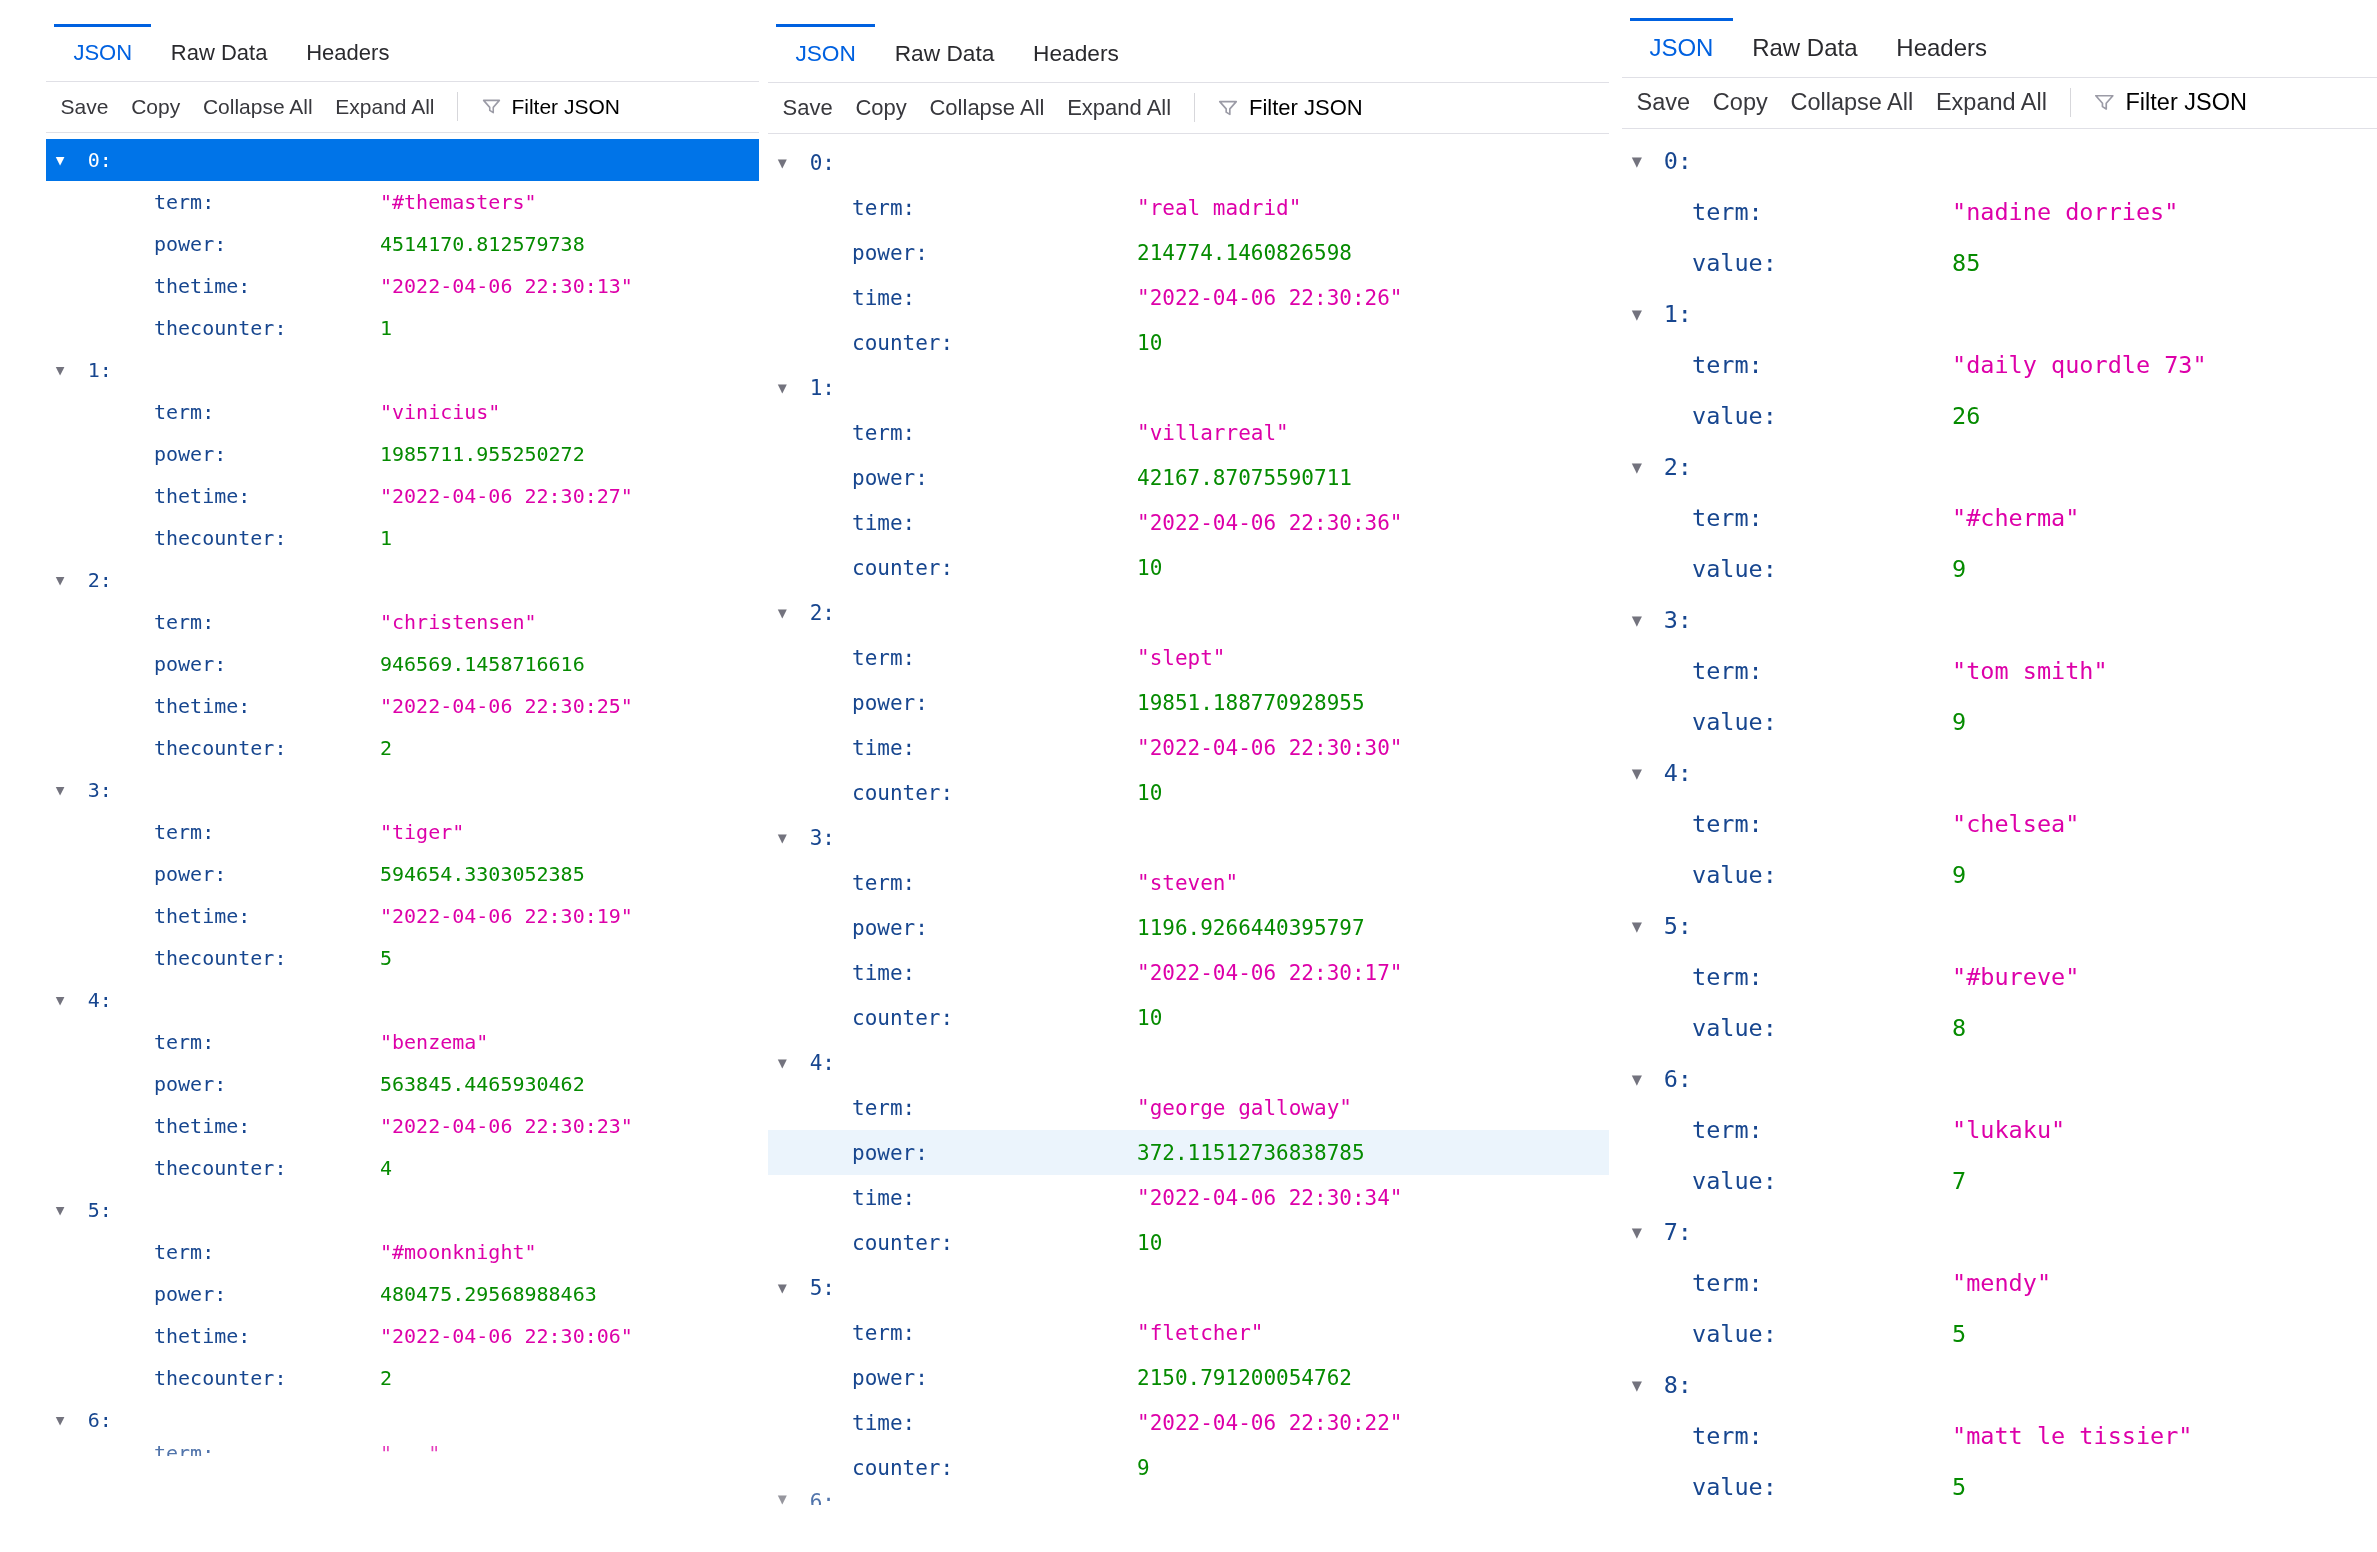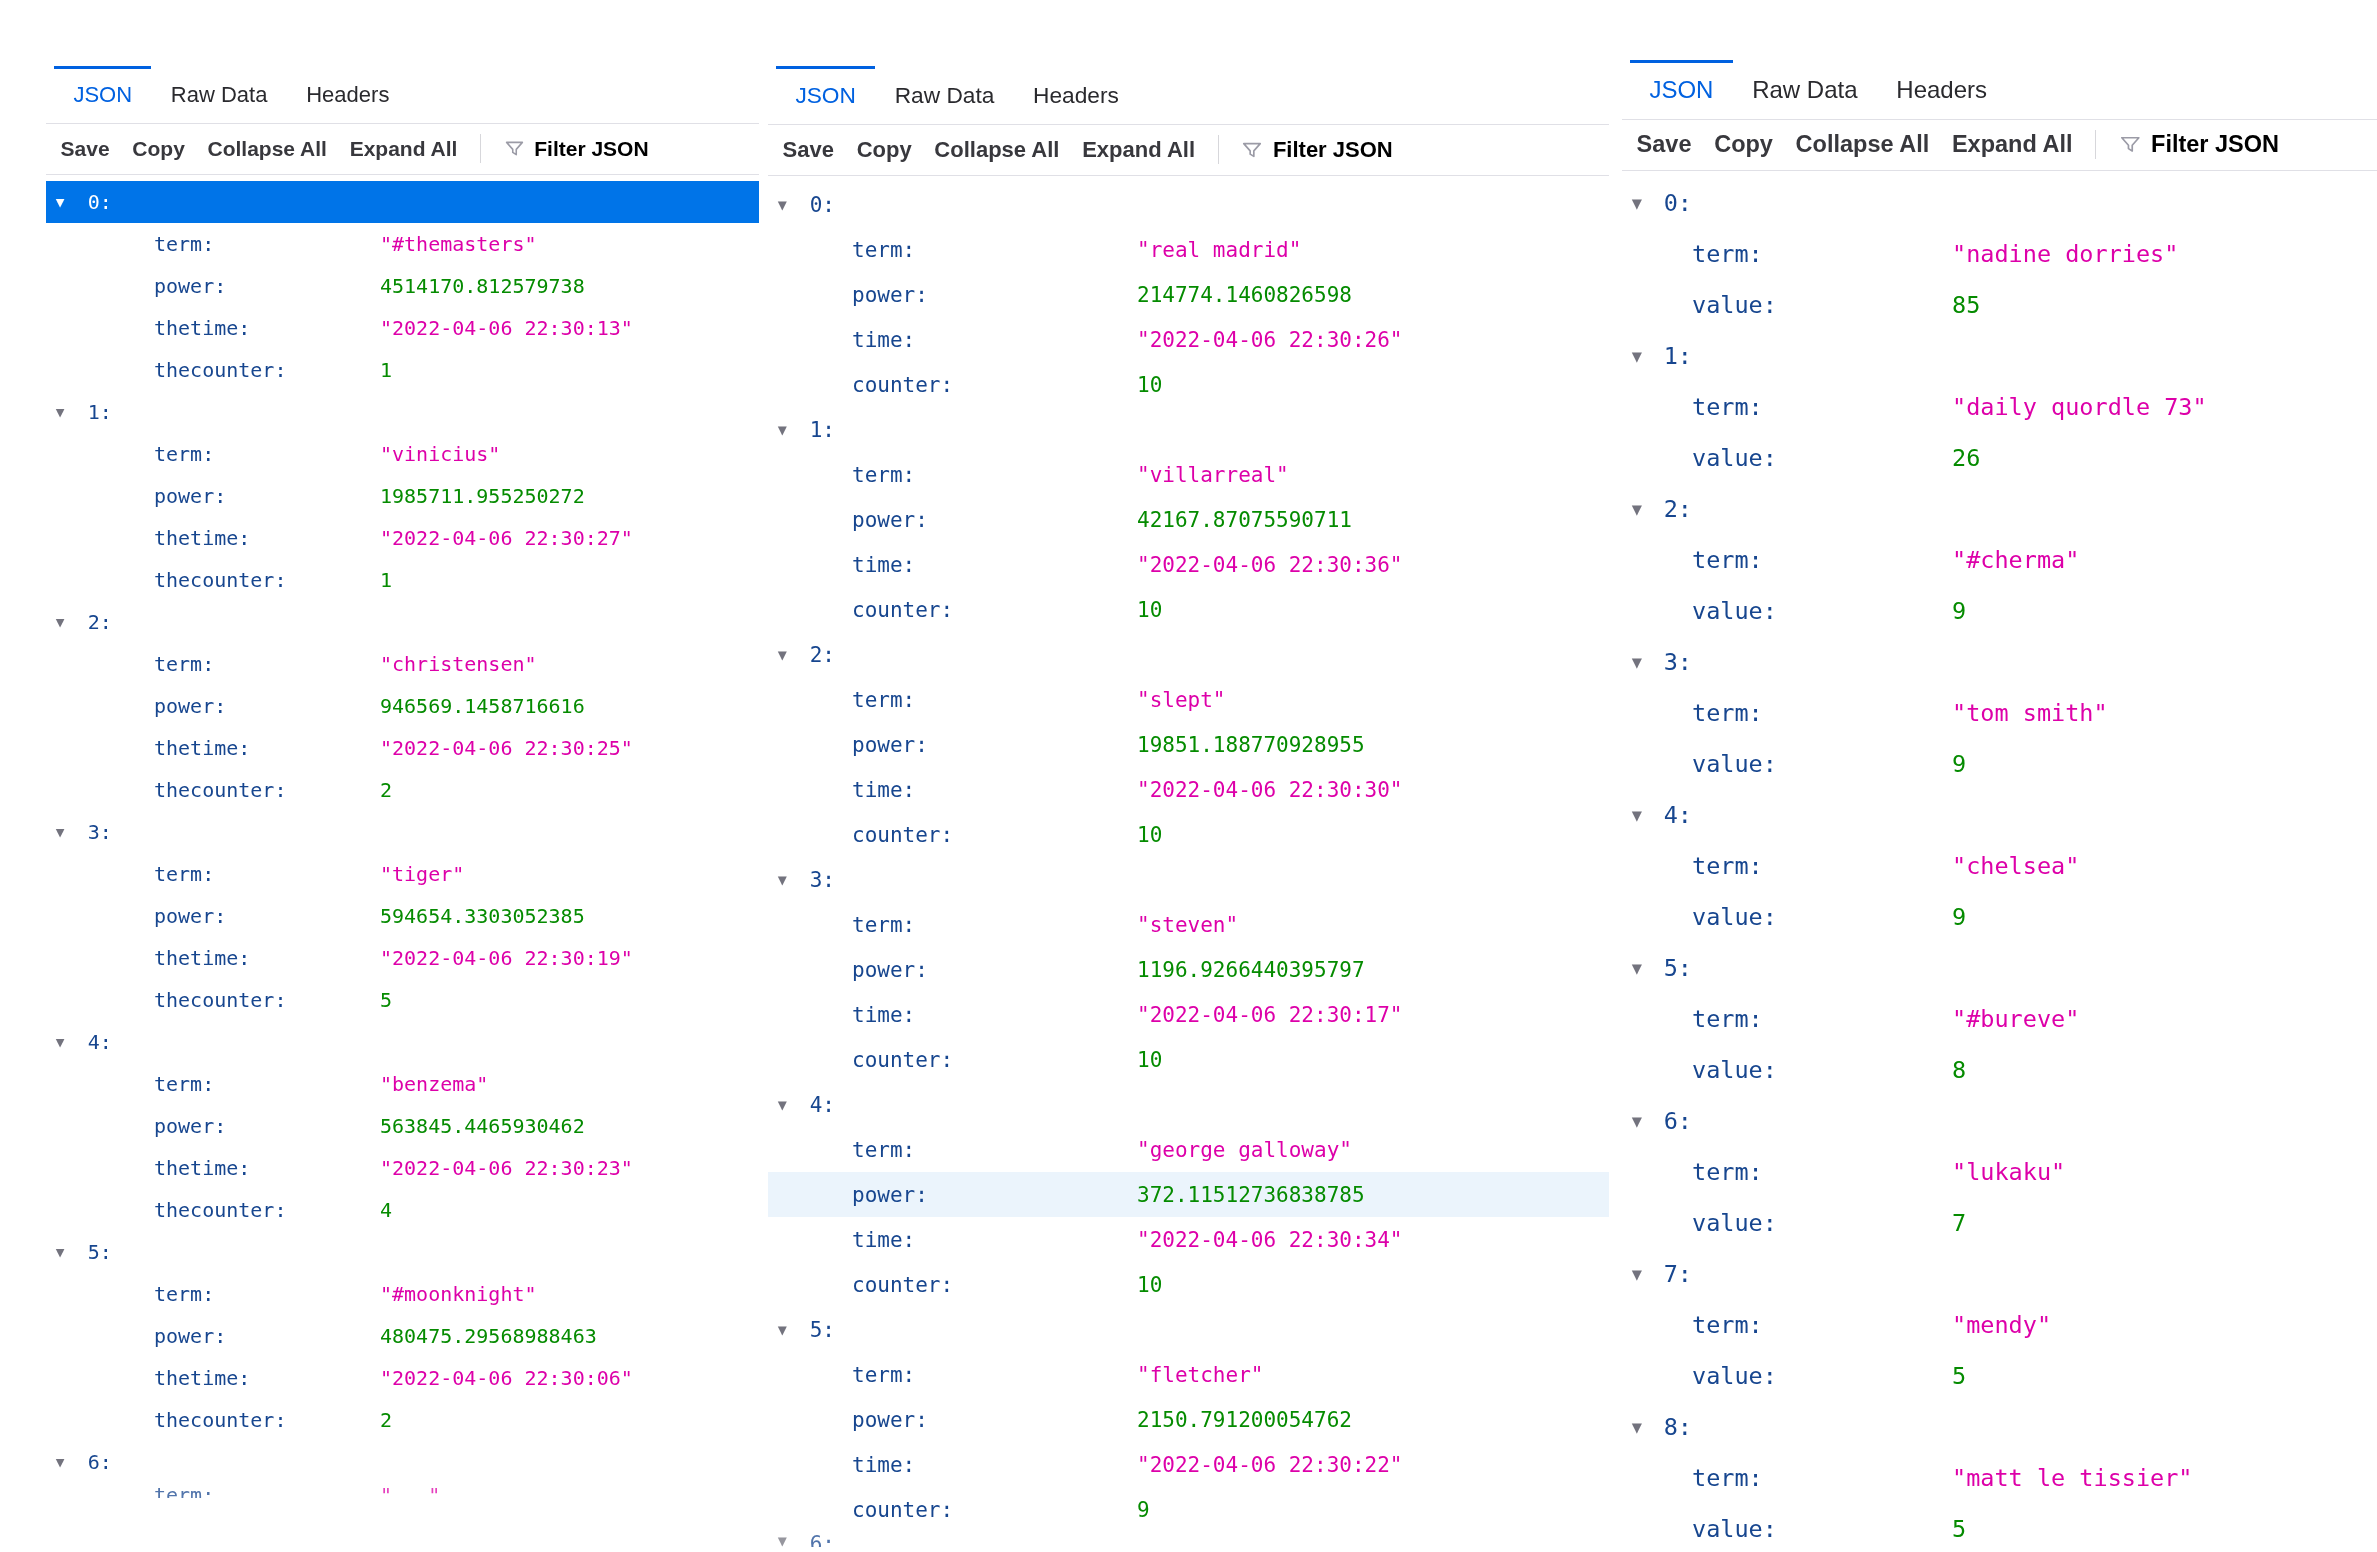--- a/index.html
+++ b/index.html
@@ -11,28 +11,28 @@
   .panel.p1{left:46px;top:24px;width:713px;height:1521px;
     --rowh:42px;--key-indent:108px;--key-width:226px;--treefs:20px;--chromefs:21px;--tabfs:22px;}
   .panel.p2{left:768px;top:24px;width:841px;height:1528px;
     --rowh:45px;--key-indent:84px;--key-width:285px;--treefs:21px;--chromefs:22px;--tabfs:22.7px;}
   .panel.p3{left:1622px;top:18px;width:756px;height:1535px;
     --rowh:51px;--key-indent:70px;--key-width:260px;--treefs:23.5px;--chromefs:23.5px;--tabfs:24px;}
 
   .tabbar{display:flex;align-items:stretch;border-bottom:0.8px solid #e0e0e6;padding-left:8px;}
   .tab{
     padding:13px 19.4px 14.6px 19.4px;font-size:var(--tabfs);color:#2a2a2e;
-    border-top:3.2px solid transparent;cursor:default;margin-top:42px;
+    border-top:3.2px solid transparent;cursor:default;
   }
   .tab.active{color:var(--accent,#0061e0);border-top-color:var(--accent,#0061e0);}
 
   .toolbar{
     display:flex;align-items:center;gap:22.7px;
     padding:10.5px 14.6px;border-bottom:0.8px solid #e0e0e6;
-    font-size:var(--chromefs);color:#38383d;white-space:nowrap;font-weight:bold;
+    font-size:var(--chromefs);color:#38383d;white-space:nowrap;
   }
   .toolbar .tb-btn{cursor:default;}
   .toolbar .sep{width:0.8px;height:29px;background:#d7d7db;flex:none;}
   .filter{display:flex;align-items:center;gap:9.7px;color:#000000;}
   .filter svg{flex:none;}
 
   .tree{padding-top:6.5px;font-family:"DejaVu Sans Mono",monospace;font-size:var(--treefs);}
   .row{display:flex;align-items:center;height:var(--rowh);white-space:pre;}
   .index-row{padding-left:9.7px;}
   .twisty{width:32px;flex:none;color:#73737e;font-size:0.72em;}

